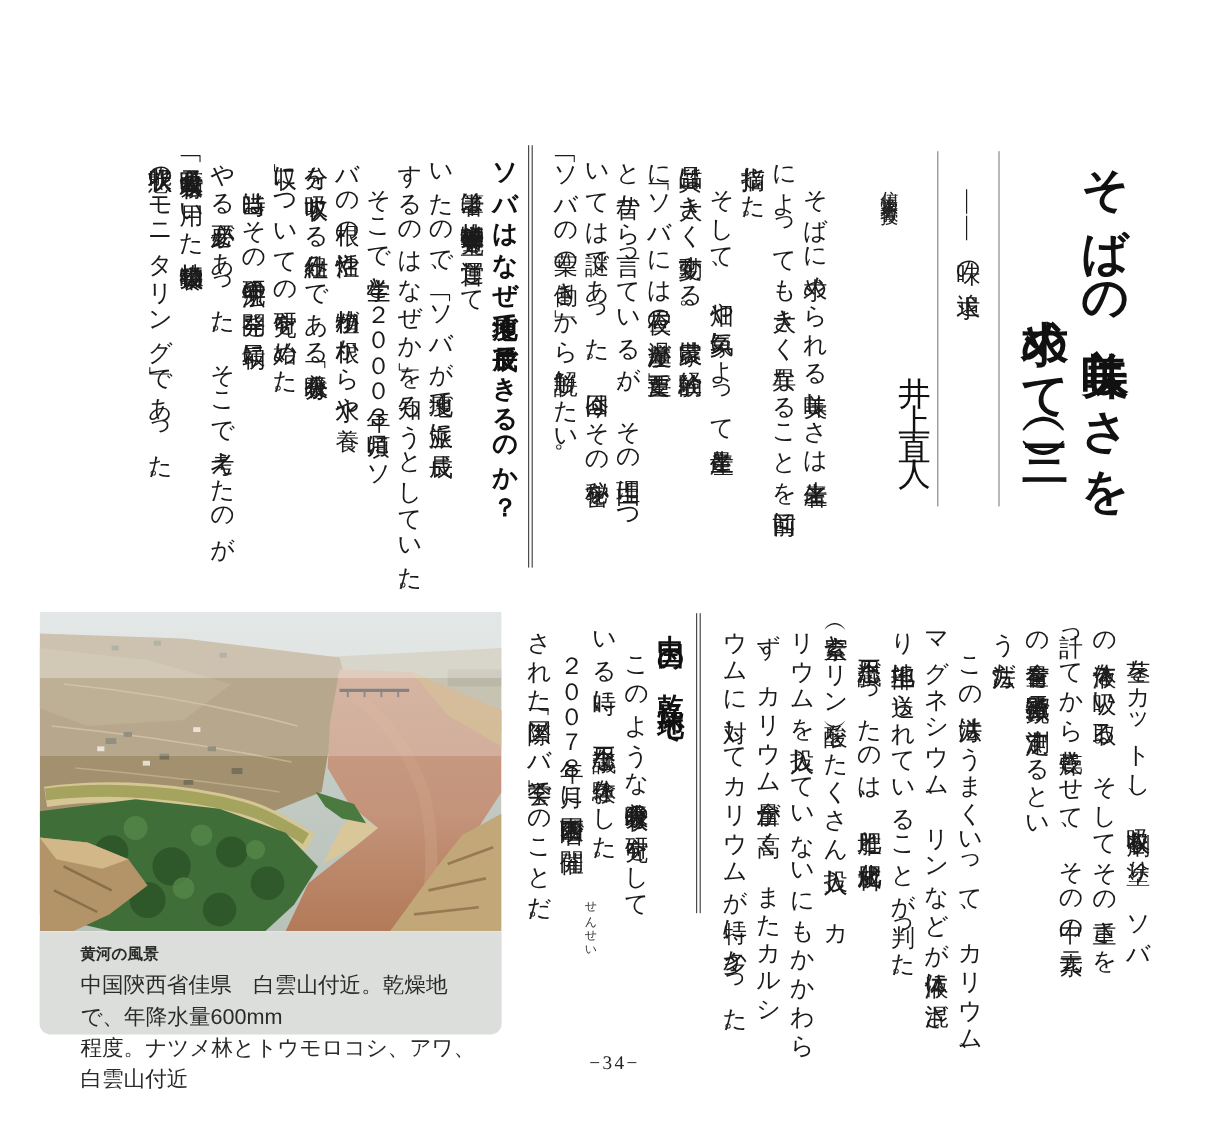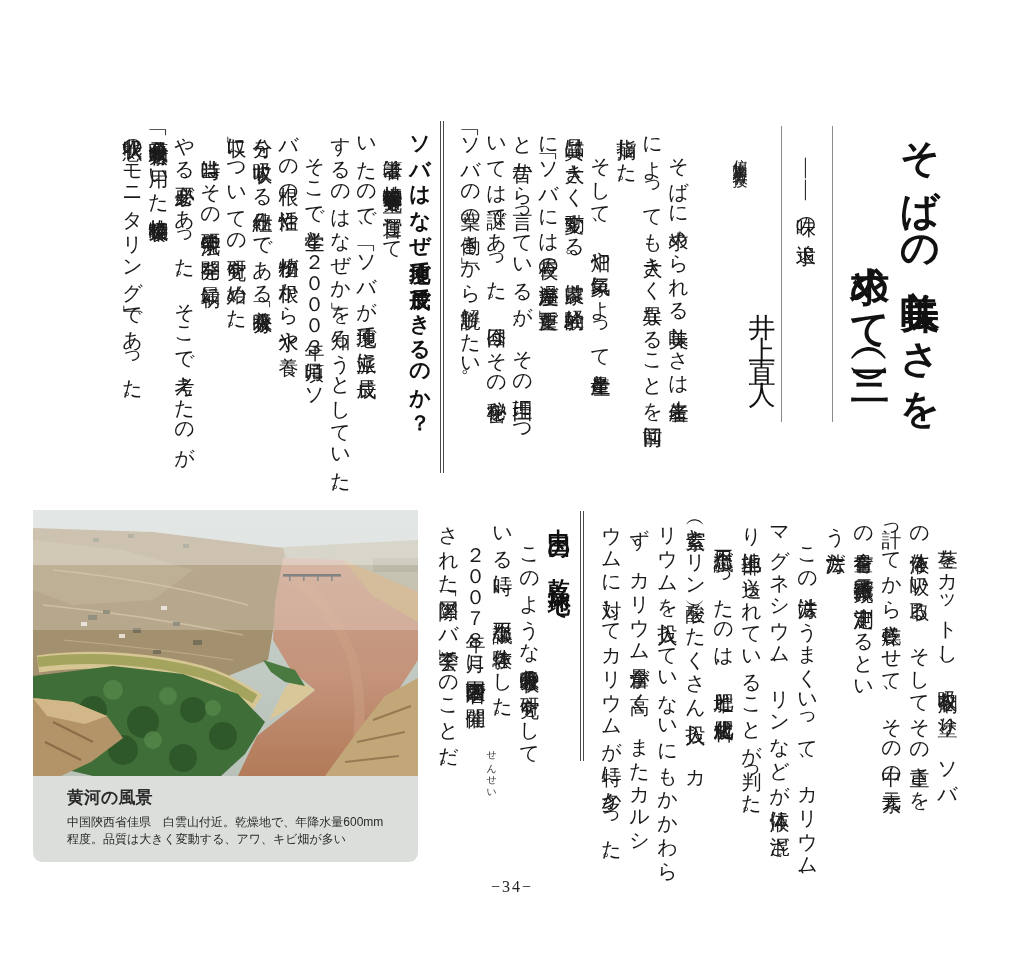--- a/index.html
+++ b/index.html
@@ -39,22 +39,22 @@
   .furigana{position:absolute;left:484px;top:744px;writing-mode:vertical-rl;
     font-size:10px;letter-spacing:1px;color:#333;}
 
   
   .photo{position:absolute;left:33px;top:510px;width:385px;height:266px;overflow:hidden;}
   .photo svg{display:block;width:100%;height:100%;}
   .caption{position:absolute;left:33px;top:776px;width:385px;height:86px;
     background:#dbdeda;border-radius:0 0 9px 9px;box-sizing:border-box;
     font-family:"Liberation Sans","DejaVu Sans",sans-serif;color:#2a2a2a;
     padding:10px 10px 0 34px;}
-  .caption .cap-title{font-size:17px;font-weight:700;margin:0 0 3px 0;}
-  .caption p{margin:0;font-size:12px;line-height:1.45;}
+  .caption .cap-title{font-size:13px;font-weight:700;margin:0 0 3px 0;}
+  .caption p{margin:0;font-size:18px;line-height:1.45;}
 
   .pagenum{position:absolute;left:0;top:878px;width:1024px;text-align:center;
     font-size:16px;letter-spacing:2px;color:#222;}
 </style>
 </head>
 <body>
 
 <div class="page">
 
   <div class="title v">
@@ -206,18 +206,18 @@
       </g>
 
       <rect x="0" y="0" width="385" height="120" fill="#ffffff" opacity="0.22"></rect>
       <rect x="0" y="0" width="385" height="55" fill="#ffffff" opacity="0.3"></rect>
     </svg>
   </div>
 
   <div class="caption">
     <p class="cap-title">黄河の風景</p>
     <p>中国陝西省佳県　白雲山付近。乾燥地で、年降水量600mm</p>
-    <p>程度。品質は大きく変動する、アワ、キビ畑が多い</p>
+    <p>程度。ナツメ林とトウモロコシ、アワ、白雲山付近</p>
   </div>
 
   <div class="pagenum">−34−</div>
 
 </div>
 
 </body></html>

